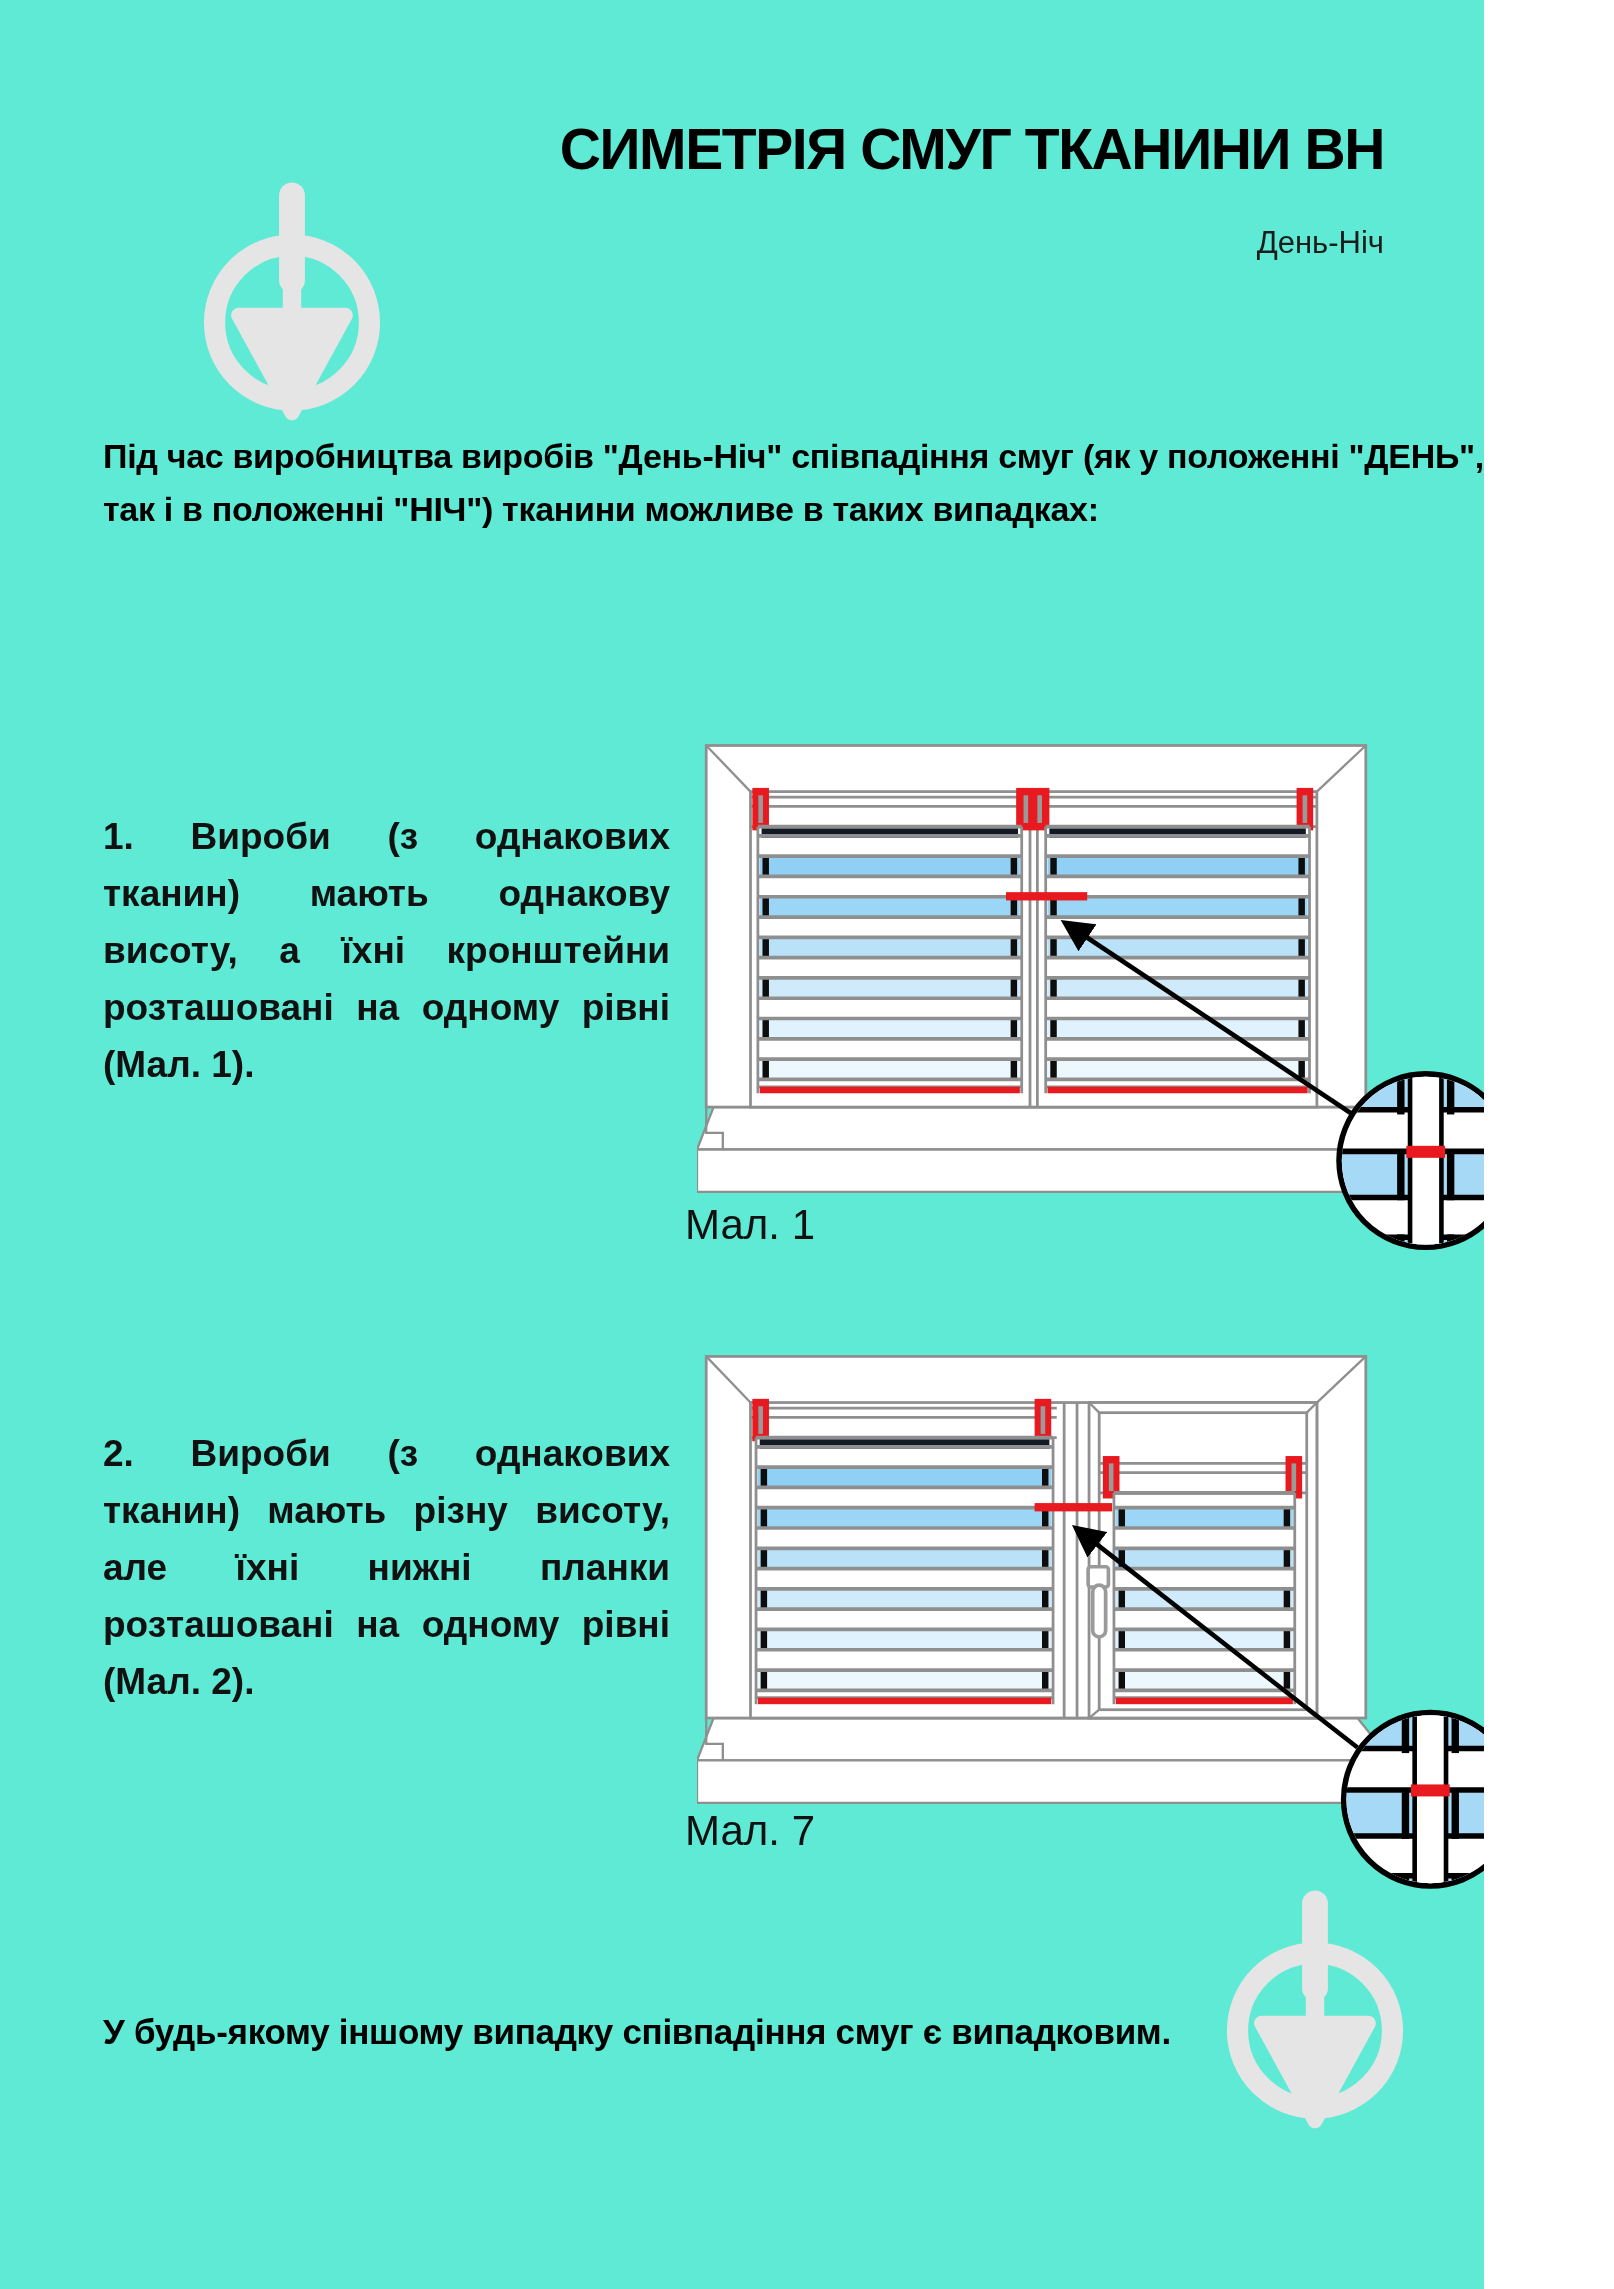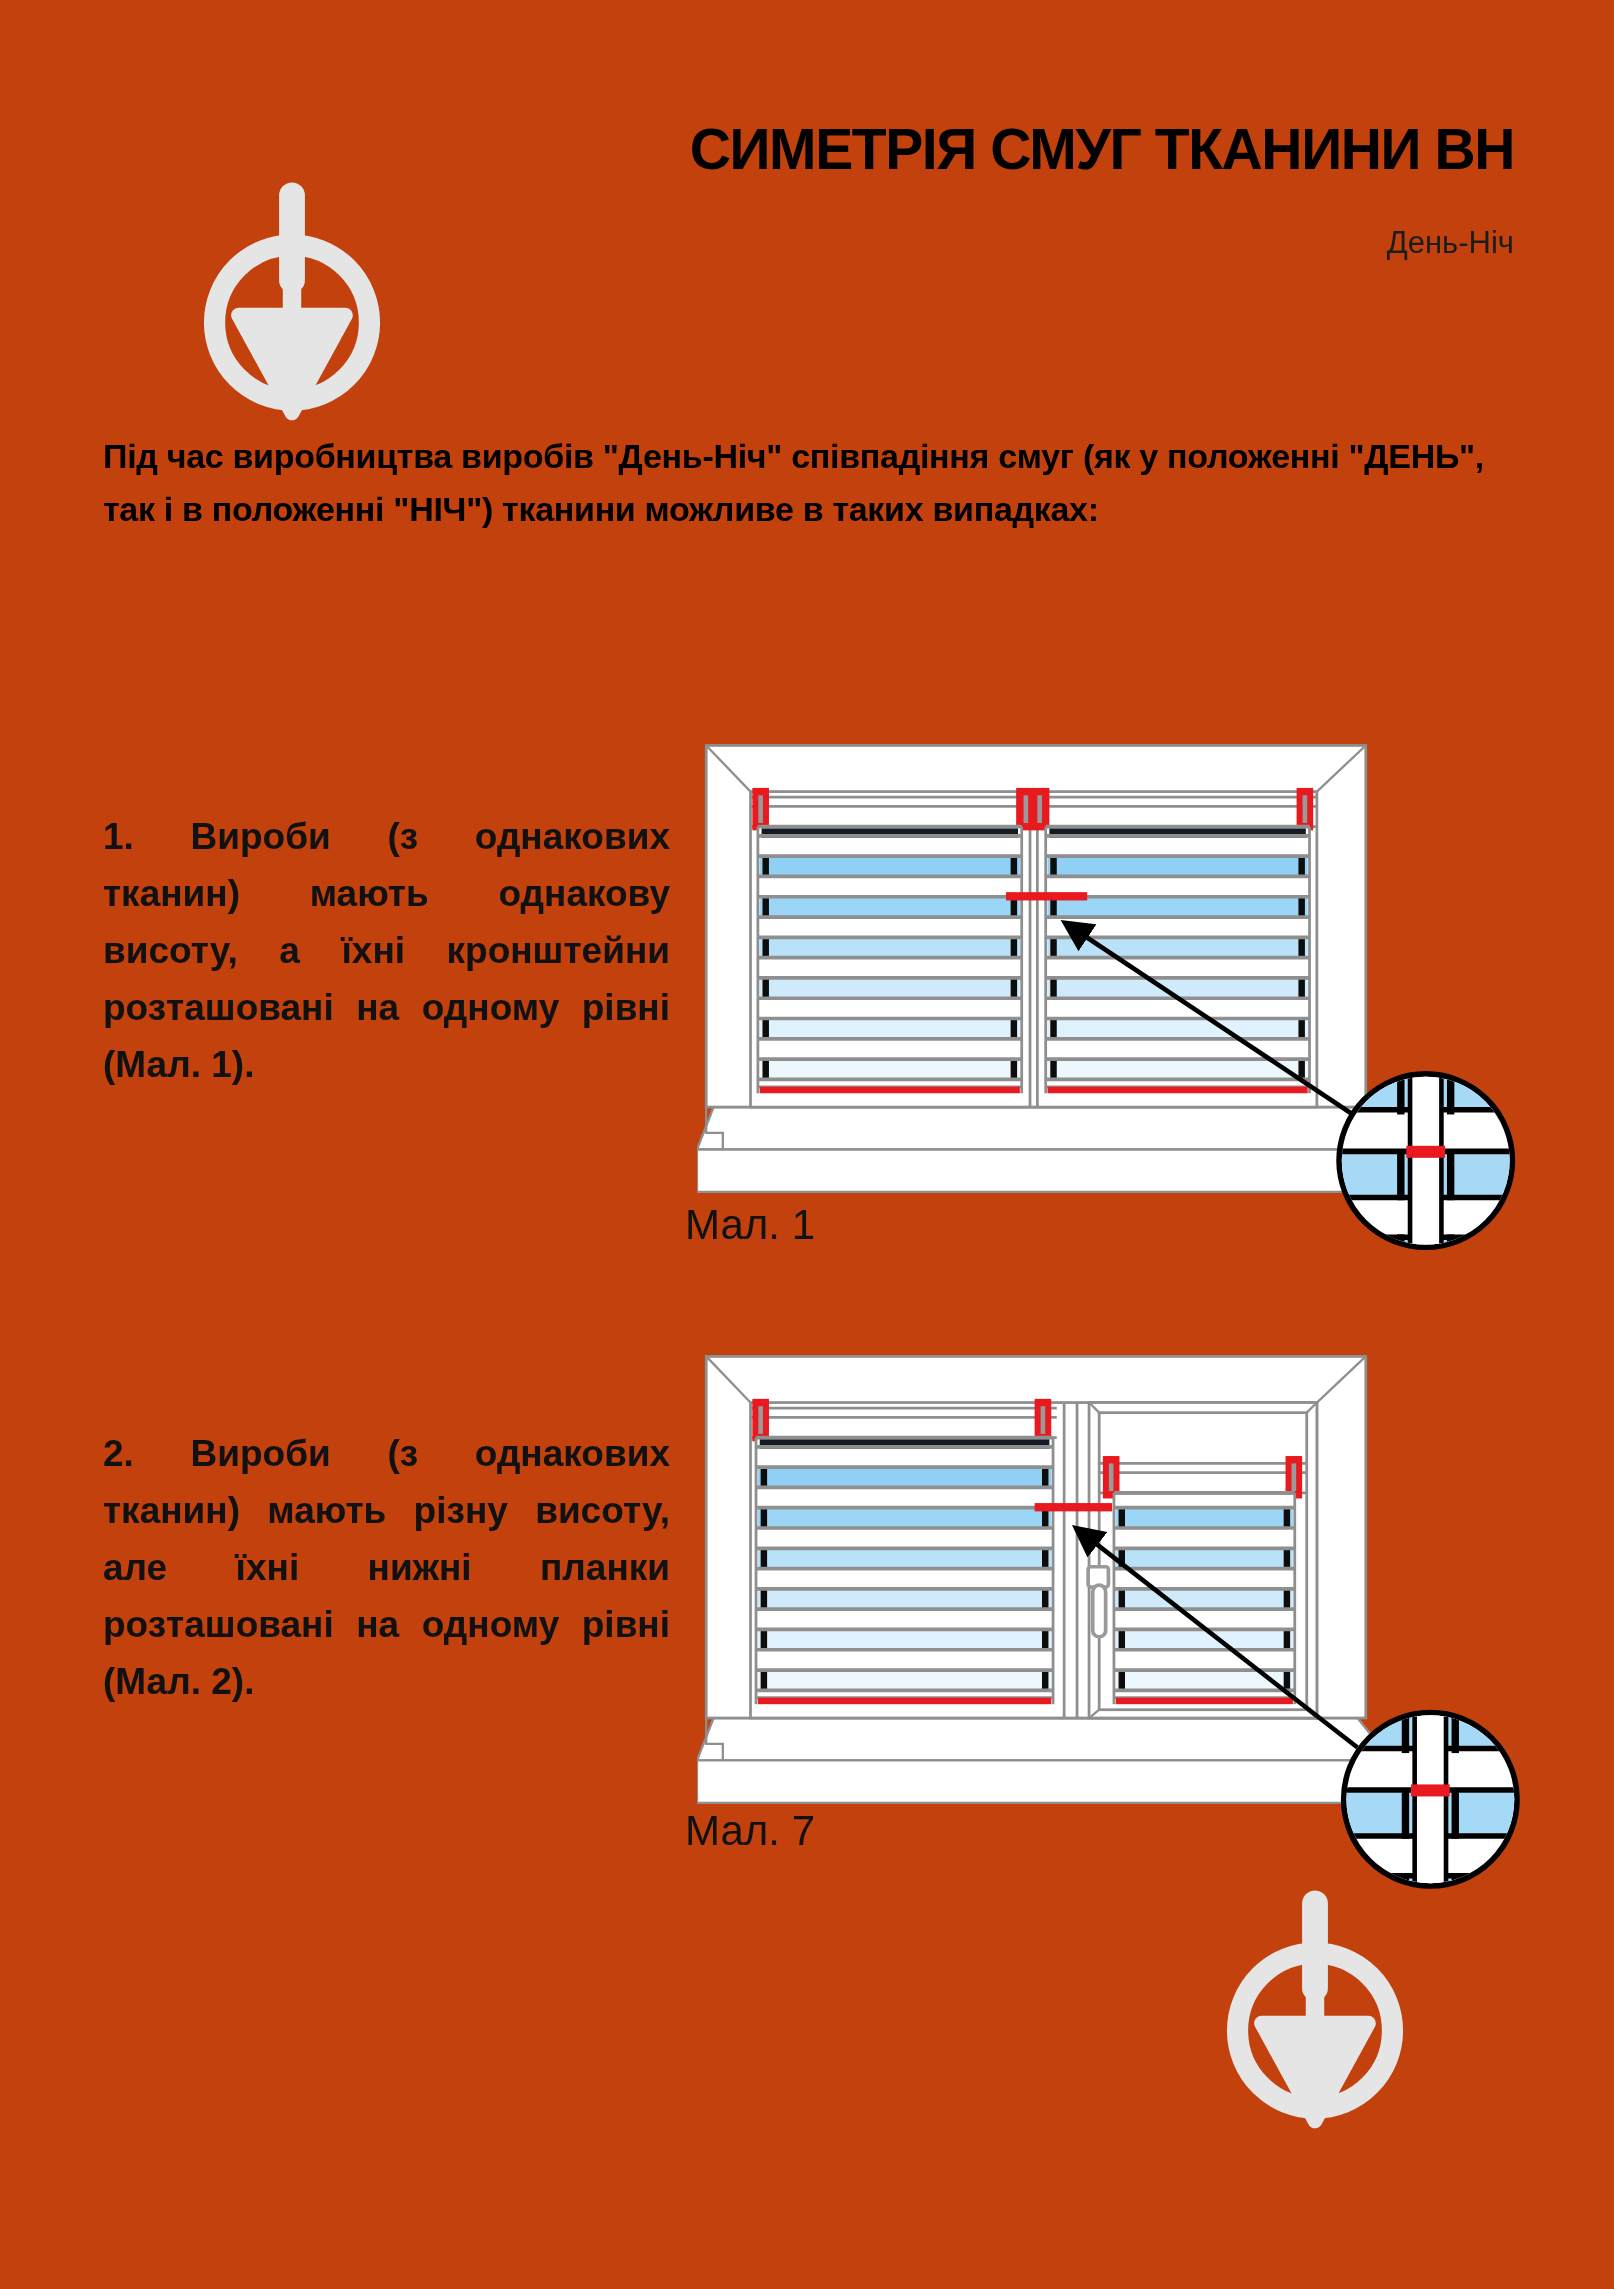--- a/index.html
+++ b/index.html
@@ -1,16 +1,16 @@
 <!DOCTYPE html>
 <html style="font-size:14.8px"><head>
 <meta charset="utf-8">
 <style>
   html,body{margin:0;padding:0;background:#fff;}
-  .page{position:relative;width:1614px;height:2290px;background:#c2410c;overflow:hidden;
+  .page{position:relative;width:1484px;height:2290px;background:#5eead4;overflow:hidden;
         font-family:"Liberation Sans", sans-serif;color:#000;}
   .title{position:absolute;top:116px;right:100px;font-size:57px;font-weight:800;
          letter-spacing:-1.4px;white-space:nowrap;}
   .subtitle{position:absolute;top:225px;right:100px;font-size:31px;font-weight:400;color:#1c1c1c;}
   .intro{position:absolute;left:103px;top:430px;font-size:34px;font-weight:700;
          line-height:53px;letter-spacing:-0.3px;}
   .intro div{white-space:nowrap;}
   .item{position:absolute;width:567px;font-size:37px;line-height:57px;text-align:justify;
         font-weight:700;color:#111;}
   #item1{left:103px;top:808px;}
@@ -336,14 +336,15 @@
           <rect x="818" y="568" width="8" height="19" fill="#000"></rect>
           <rect x="778" y="394" width="34" height="188" fill="#fff"></rect>
           <line x1="778" y1="394" x2="778" y2="582" stroke="#000" stroke-width="5"></line>
           <line x1="812" y1="394" x2="812" y2="582" stroke="#000" stroke-width="5"></line>
           <rect x="774" y="472" width="42" height="13" fill="#e8191f"></rect>
         </g>
       </g>
     </svg>
   <div class="caption" id="cap2">Мал. 7</div>
 
+  <div class="footer-note">У будь-якому іншому випадку співпадіння смуг є випадковим.</div>
 </div>
 
 
 </body></html>

